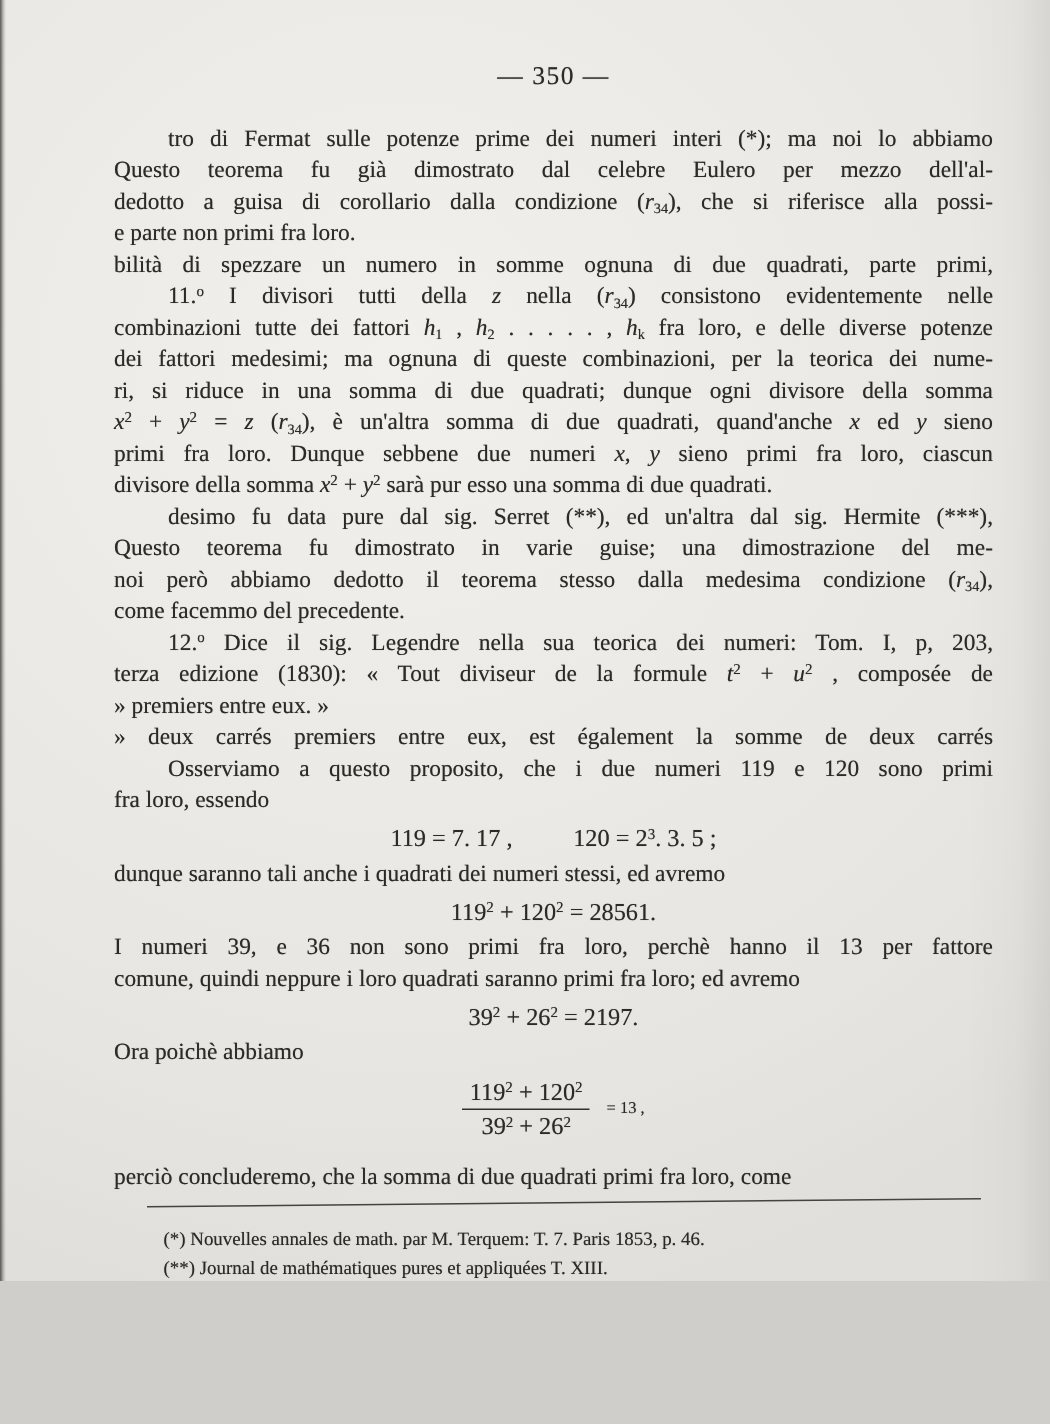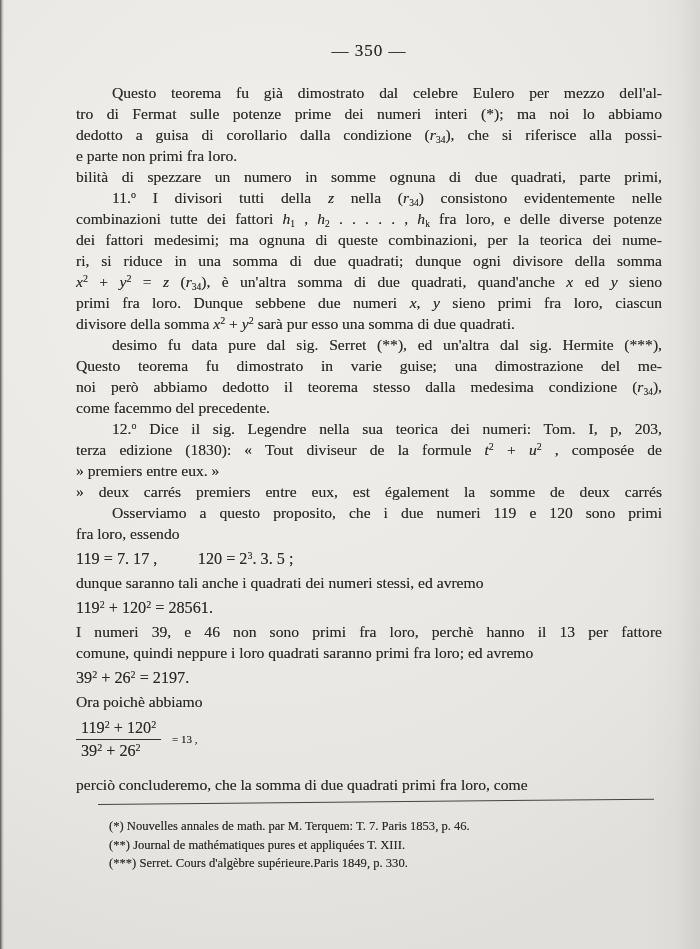--- a/index.html
+++ b/index.html
@@ -1,18 +1,18 @@
 <!DOCTYPE html>
 <html><head>
 <meta charset="utf-8">
 <style>
   html,body{margin:0;padding:0;background:#cfcecb;}
   .page{
     position:relative;
-    width:700px;height:949px;
+    width:700px;height:854px;
     margin:0;
     overflow:hidden;
     background:
       linear-gradient(to right, rgba(0,0,0,0.00) 92%, rgba(0,0,0,0.035) 100%),
       radial-gradient(ellipse 95% 75% at 38% 28%, #f1f0ec 0%, #ebeae6 45%, #e6e5e1 78%, #e0dfdb 100%);
     font-family:"Liberation Serif","DejaVu Serif",serif;
     color:#2c2a27;
   }
   .page::before{
     content:"";position:absolute;left:0;top:0;bottom:0;width:4px;
@@ -32,22 +32,22 @@
     text-align:center;font-size:17px;line-height:22px;
     letter-spacing:1px;margin-bottom:20px;
   }
   .para{margin:0;}
   .jl{text-align:justify;text-align-last:justify;line-height:21px;}
   .jl.ll{text-align-last:left;}
   .indent .jl:first-child{text-indent:36px;}
   sup{font-size:10px;line-height:0;vertical-align:5px;}
   sub{font-size:9.5px;line-height:0;vertical-align:-3px;}
   .i{font-style:italic;}
-  .eq{font-size:16.2px;line-height:24px;margin:3px 0 1px 0;}
-  .frac-row{text-align:left;margin:5px 0 2px 0;}
+  .eq{text-align:center;font-size:16.2px;line-height:24px;margin:3px 0 1px 0;}
+  .frac-row{text-align:center;margin:5px 0 2px 0;}
   .frac{display:inline-block;vertical-align:middle;}
   .num,.den{display:block;font-size:16.2px;line-height:22px;padding:0 5px;}
   .den{border-top:1.5px solid #33312e;}
   .rhs{display:inline-block;vertical-align:middle;font-size:11px;margin-left:7px;}
   .p9{margin-top:12px;}
   .fnrule{
     width:556px;margin:9px 0 0 22px;height:0;
     border-top:1.7px solid #45433f;
     transform:rotate(-0.55deg);transform-origin:left center;
   }
@@ -55,22 +55,22 @@
 </style>
 </head>
 <body>
 
 <div class="page">
   <div class="content">
 
     <div class="pagenum">— 350 —</div>
 
     <div class="para indent">
+        <div class="jl">tro di Fermat sulle potenze prime dei numeri interi (*); ma noi lo abbiamo</div>
         <div class="jl">Questo teorema fu già dimostrato dal celebre Eulero per mezzo dell'al-</div>
-        <div class="jl">tro di Fermat sulle potenze prime dei numeri interi (*); ma noi lo abbiamo</div>
         <div class="jl">dedotto a guisa di corollario dalla condizione (<span class="i">r</span><sub>34</sub>), che si riferisce alla possi-</div>
         <div class="jl ll">e parte non primi fra loro.</div>
         <div class="jl">bilità di spezzare un numero in somme ognuna di due quadrati, parte primi,</div>
       </div>
     <div class="para indent">
         <div class="jl">11.<sup>o</sup> I divisori tutti della <span class="i">z</span> nella (<span class="i">r</span><sub>34</sub>) consistono evidentemente nelle</div>
         <div class="jl">combinazioni tutte dei fattori <span class="i">h</span><sub>1</sub> , <span class="i">h</span><sub>2</sub> . . . . . , <span class="i">h</span><sub>k</sub> fra loro, e delle diverse potenze</div>
         <div class="jl">dei fattori medesimi; ma ognuna di queste combinazioni, per la teorica dei nume-</div>
         <div class="jl">ri, si riduce in una somma di due quadrati; dunque ogni divisore della somma</div>
         <div class="jl"><span class="i">x</span><sup>2</sup> + <span class="i">y</span><sup>2</sup> = <span class="i">z</span> (<span class="i">r</span><sub>34</sub>), è un'altra somma di due quadrati, quand'anche <span class="i">x</span> ed <span class="i">y</span> sieno</div>
@@ -96,21 +96,21 @@
 
     <div class="eq">119 = 7. 17 ,   120 = 2<sup>3</sup>. 3. 5 ;</div>
 
     <div class="para">
         <div class="jl ll">dunque saranno tali anche i quadrati dei numeri stessi, ed avremo</div>
       </div>
 
     <div class="eq">119<sup>2</sup> + 120<sup>2</sup> = 28561.</div>
 
     <div class="para">
-        <div class="jl">I numeri 39, e 46 non sono primi fra loro, perchè hanno il 13 per fattore</div>
+        <div class="jl">I numeri 39, e 36 non sono primi fra loro, perchè hanno il 13 per fattore</div>
         <div class="jl ll">comune, quindi neppure i loro quadrati saranno primi fra loro; ed avremo</div>
       </div>
 
     <div class="eq">39<sup>2</sup> + 26<sup>2</sup> = 2197.</div>
 
     <div class="para">
         <div class="jl ll">Ora poichè abbiamo</div>
       </div>
 
     <div class="frac-row">

